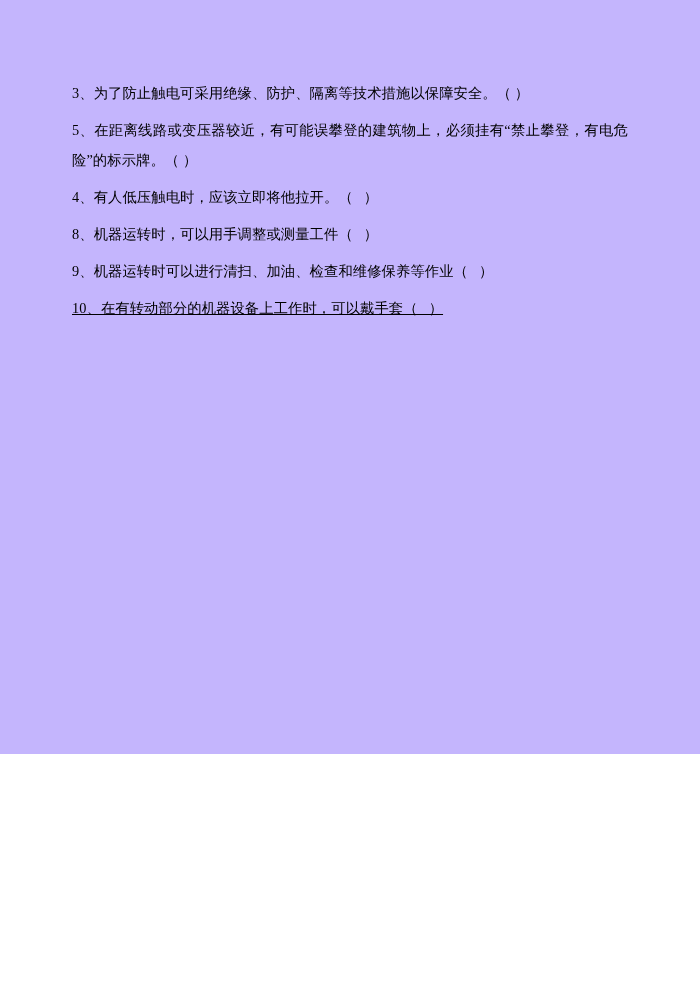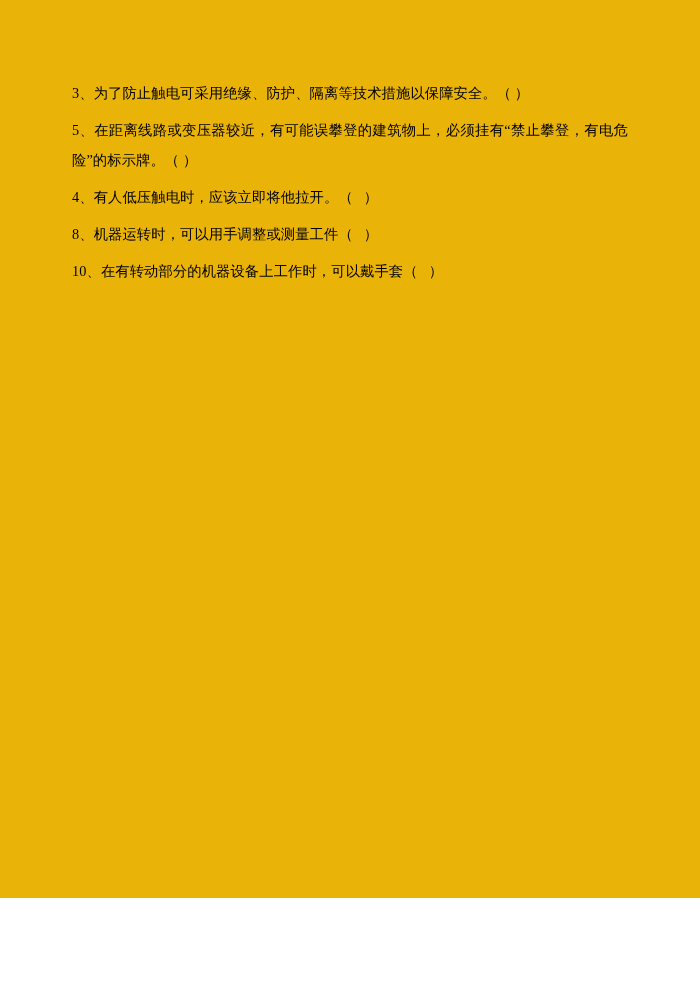--- a/index.html
+++ b/index.html
@@ -10,47 +10,49 @@
     width: 700px;
     height: 990px;
     background: #ffffff;
     font-family: "Liberation Serif", "DejaVu Serif", serif;
     color: #000000;
     overflow: hidden;
   }
   .page {
     position: relative;
     width: 700px;
-    height: 898px;
-    background: #eab308;
+    height: 754px;
+    background: #c4b5fd;
     box-sizing: border-box;
     padding: 78px 72px 0 72px;
   }
   .doc-body {
     width: 556px;
   }
   .q-item {
     font-size: 14.3px;
     line-height: 30px;
     text-align: justify;
     text-justify: inter-ideograph;
     letter-spacing: 0.1px;
     color: #000000;
     margin: 0 0 7px 0;
     white-space: pre-wrap;
     word-break: break-all;
   }
   .q-item:last-child {
     margin-bottom: 11px;
+    text-decoration: underline;
   }
 </style>
 </head>
 <body>
 
 <div class="page">
   <div class="doc-body">
     <p class="q-item">3、为了防止触电可采用绝缘、防护、隔离等技术措施以保障安全。（ ）</p>
     <p class="q-item">5、在距离线路或变压器较近，有可能误攀登的建筑物上，必须挂有“禁止攀登，有电危险”的标示牌。（ ）</p>
     <p class="q-item">4、有人低压触电时，应该立即将他拉开。（   ）</p>
     <p class="q-item">8、机器运转时，可以用手调整或测量工件（   ）</p>
+    <p class="q-item">9、机器运转时可以进行清扫、加油、检查和维修保养等作业（   ）</p>
     <p class="q-item">10、在有转动部分的机器设备上工作时，可以戴手套（   ）</p>
   </div>
 </div>
 
 </body></html>

